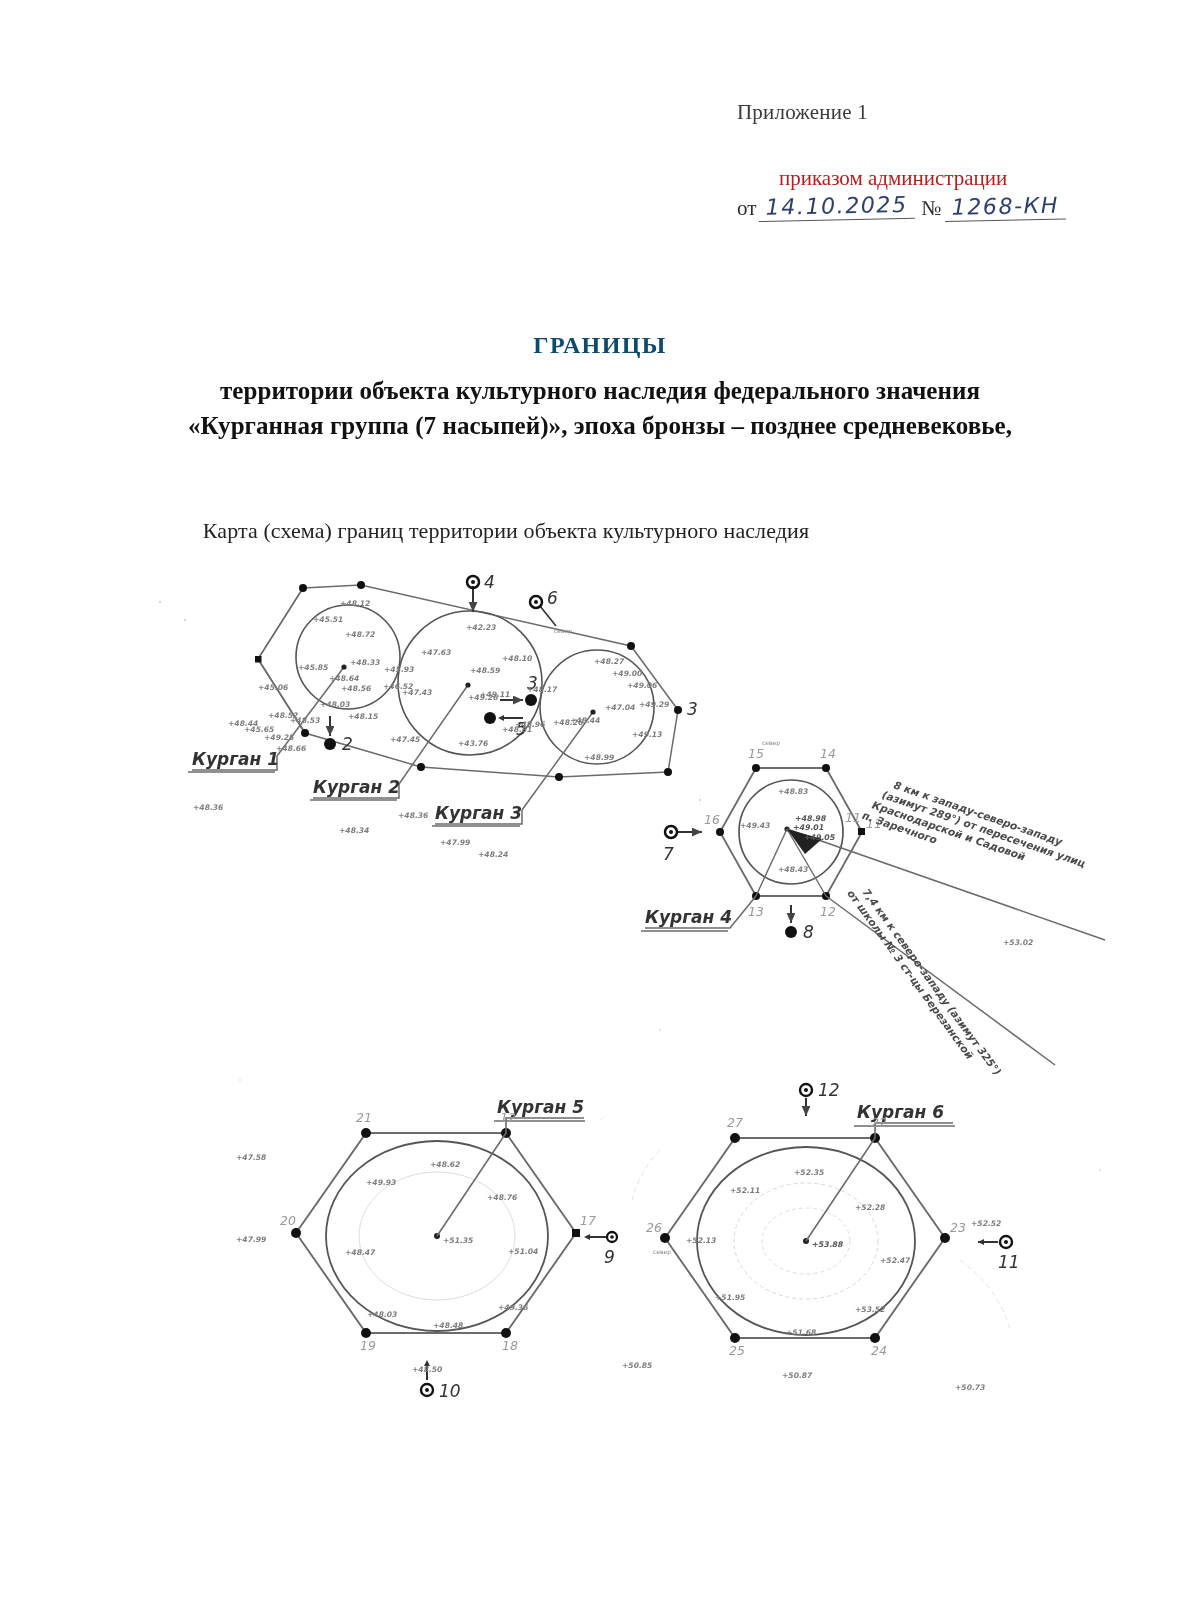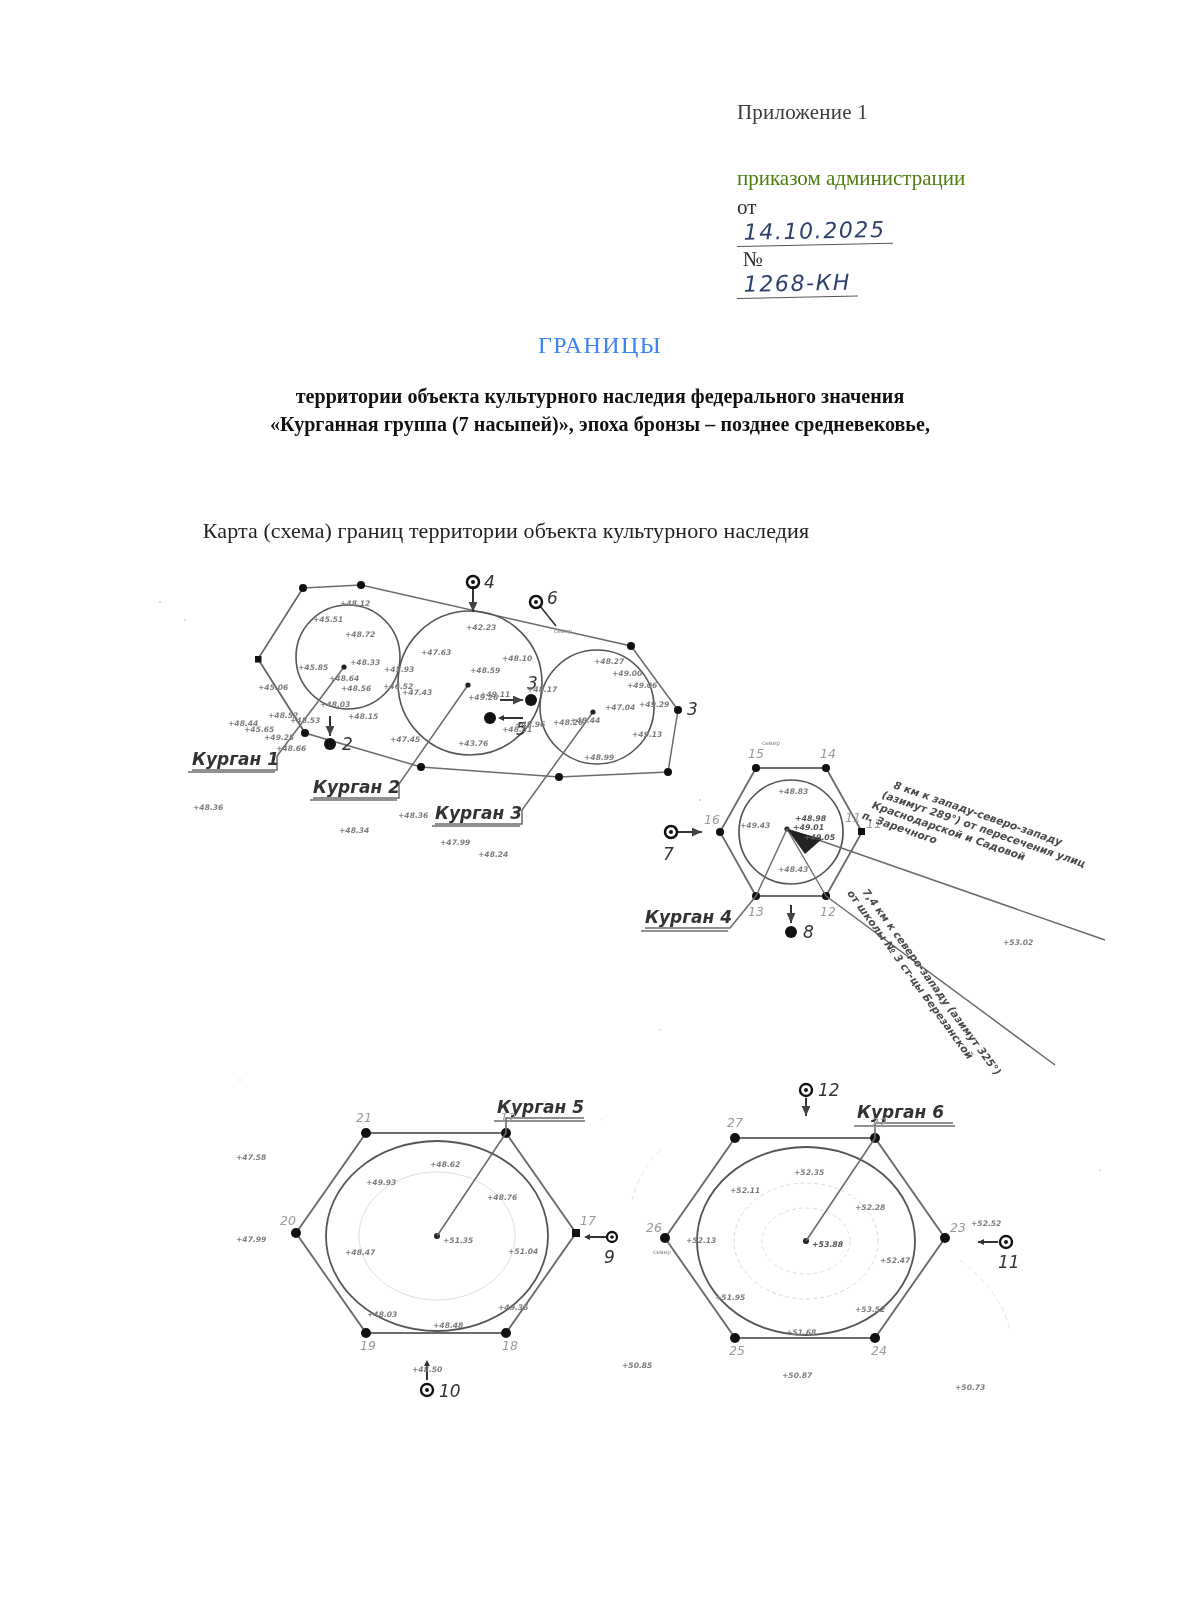--- a/index.html
+++ b/index.html
@@ -30,31 +30,31 @@
     margin-bottom: 40px;
   }
   .approved-title {
     font-size: 21px;
     letter-spacing: 1.1px;
     color: #2b2b2b;
     margin-bottom: 3px;
   }
   .approved-line {
     font-size: 21px;
-    color: #4d7c0f;
+    color: #b91c1c;
     line-height: 1.33;
+    margin-left: 42px;
   }
   .order-row {
     font-size: 21px;
     color: #2b2b2b;
     display: flex;
-    align-items: flex-start;
+    align-items: center;
     margin-top: 2px;
     white-space: nowrap;
-    flex-direction: column;
   }
   .order-row .lbl { margin-right: 3px; }
   .hand {
     font-family: "DejaVu Sans", sans-serif;
     font-style: italic;
     font-size: 22px;
     color: #2d3f6b;
     border-bottom: 1.4px solid #555;
     padding: 0 7px 1px 7px;
     letter-spacing: 1.6px;
@@ -67,27 +67,27 @@
   
   .title-block {
     position: absolute;
     left: 0;
     top: 332px;
     width: 1200px;
     text-align: center;
   }
   .doc-title {
     font-size: 24px;
-    font-weight: normal;
+    font-weight: bold;
     letter-spacing: 1.4px;
-    color: #3b82f6;
-    margin-bottom: 23px;
+    color: #0c4a6e;
+    margin-bottom: 14px;
   }
   .title-line {
-    font-size: 20px;
+    font-size: 25px;
     font-weight: bold;
     color: #111;
     line-height: 1.41;
     letter-spacing: 0.05px;
   }
   .map-caption {
     position: absolute;
     left: 0;
     top: 518px;
     width: 1012px;

